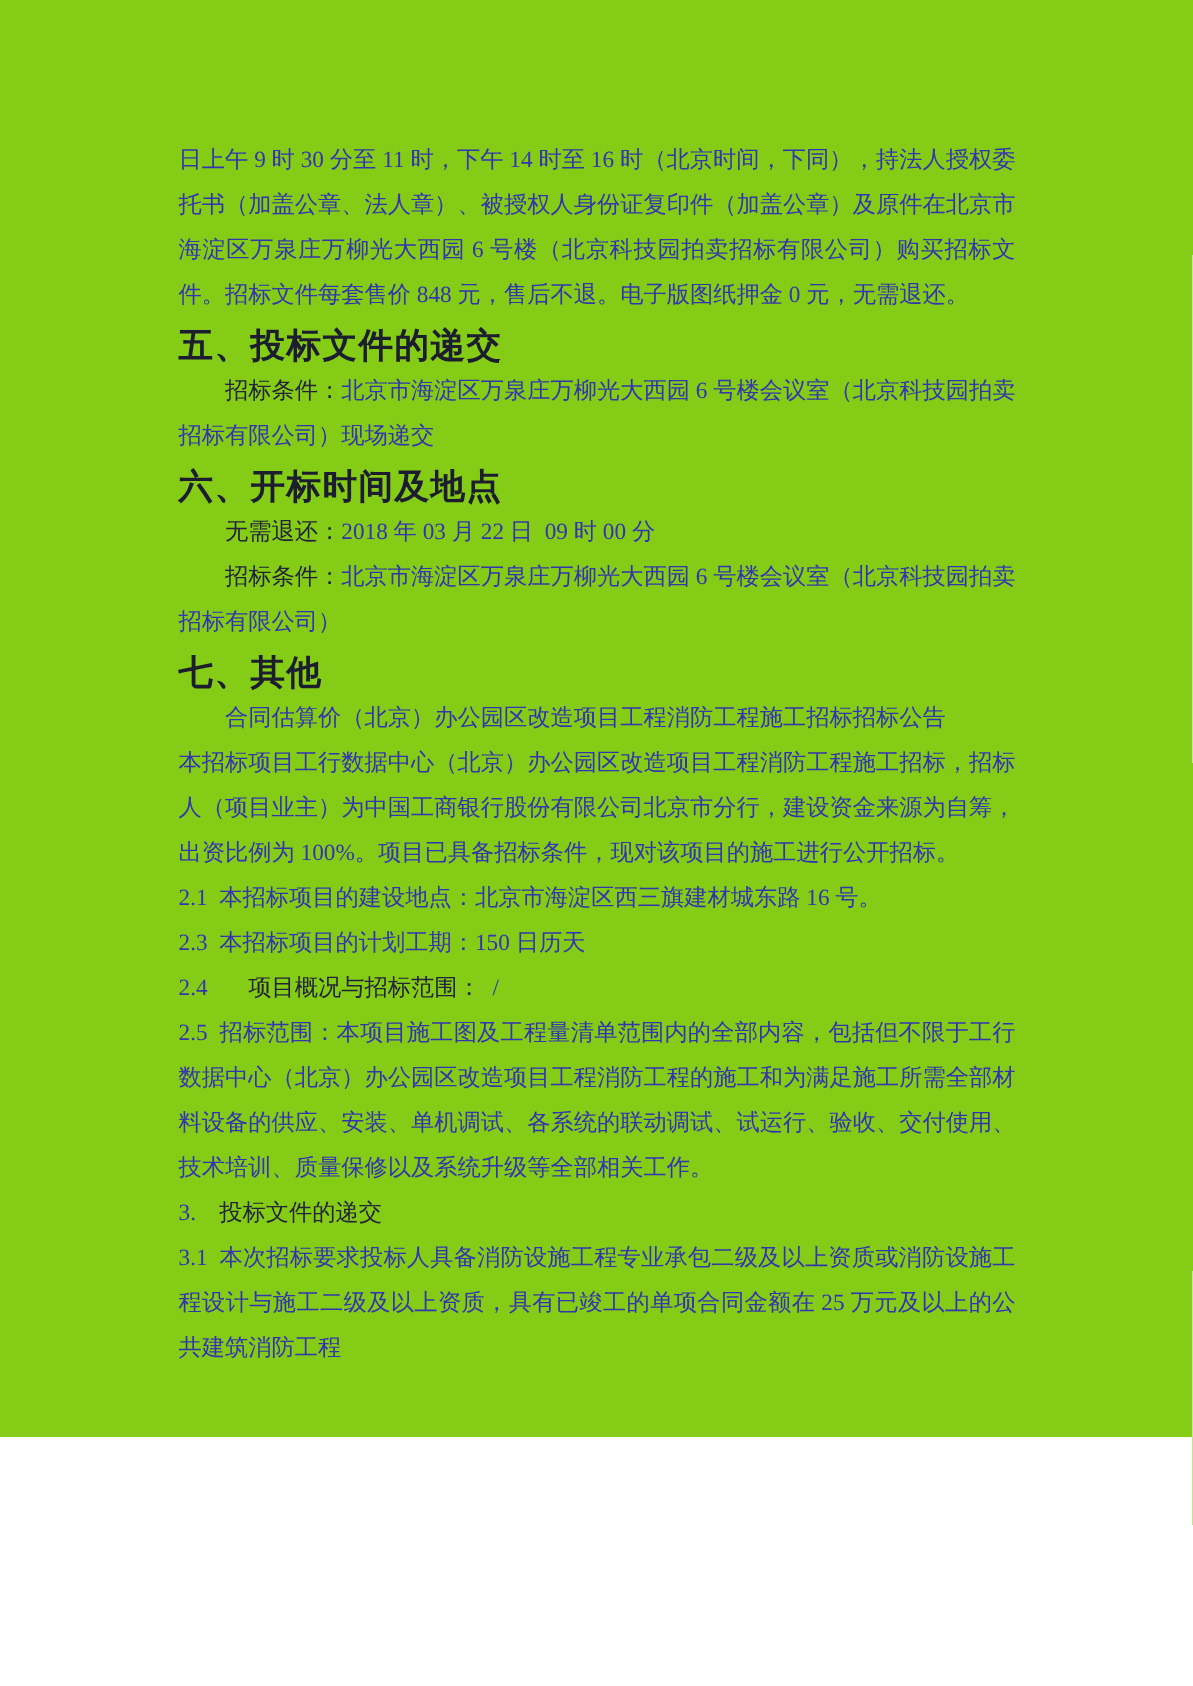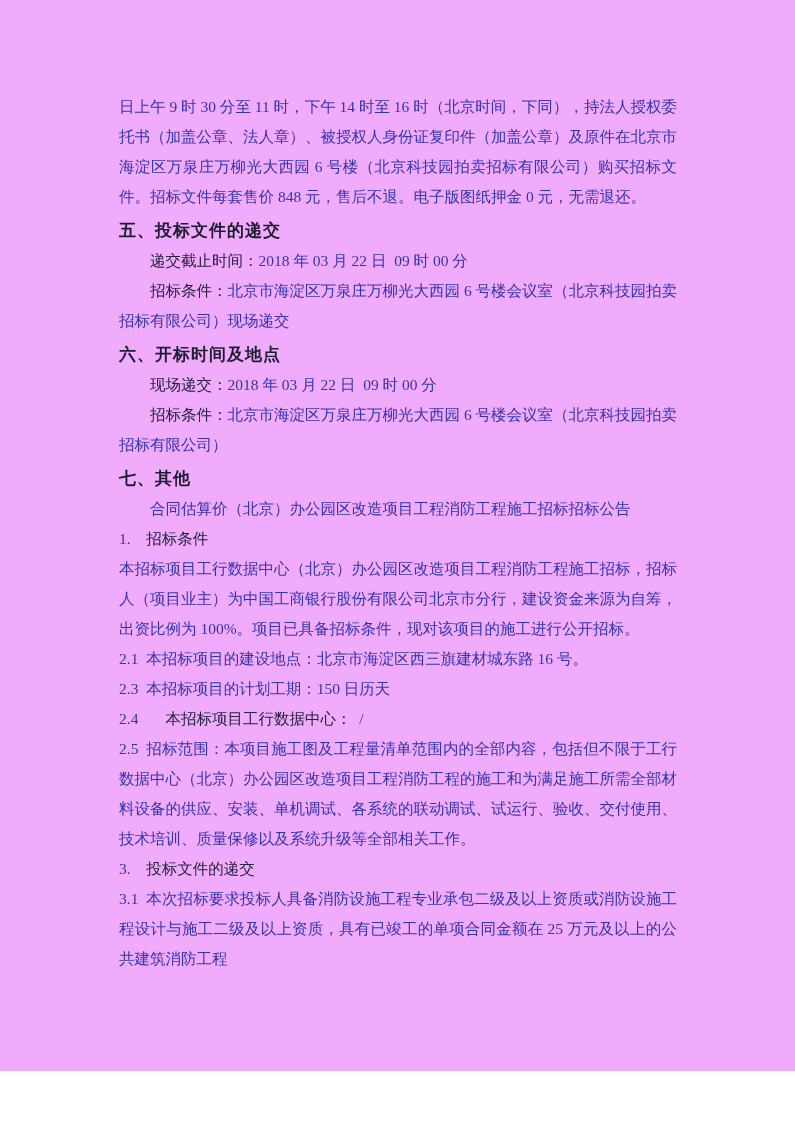--- a/index.html
+++ b/index.html
@@ -3,22 +3,22 @@
 <meta charset="utf-8">
 <style>
   html, body {
     margin: 0;
     padding: 0;
     background: #ffffff;
   }
   .page {
     position: relative;
     width: 795px;
-    height: 1071px;
-    background: #f0abfc;
+    height: 958px;
+    background: #84cc16;
     overflow: hidden;
   }
   .doc {
     position: absolute;
     left: 119px;
     top: 92px;
     width: 558px;
     font-family: "Liberation Serif", "DejaVu Serif", serif;
     font-size: 15.5px;
     line-height: 30px;
@@ -27,46 +27,44 @@
   .doc p {
     margin: 0;
     padding: 0;
   }
   .para.indent {
     text-indent: 2em;
   }
   .heading {
     font-family: "Liberation Serif", "DejaVu Serif", serif;
     font-weight: bold;
-    font-size: 17px;
+    font-size: 23px;
     line-height: 30px;
     margin: 4px 0 0 0 !important;
     text-align: left;
     letter-spacing: 1px;
   }
   .c-dark { color: #23233a; }
   .c-blue { color: #3434b0; }
   .heading.c-dark { color: #1d1d30; }
 </style>
 </head>
 <body>
 
 <div class="page">
   <div class="doc" id="doc">
       <p class="para"><span class="c-blue">日上午 9 时 30 分至 11 时，下午 14 时至 16 时（北京时间，下同），持法人授权委托书（加盖公章、法人章）、被授权人身份证复印件（加盖公章）及原件在北京市海淀区万泉庄万柳光大西园 6 号楼（北京科技园拍卖招标有限公司）购买招标文件。招标文件每套售价 848 元，售后不退。电子版图纸押金 0 元，无需退还。</span></p>
       <p class="heading c-dark">五、投标文件的递交</p>
-      <p class="para indent"><span class="c-dark">递交截止时间：</span><span class="c-blue">2018 年 03 月 22 日&nbsp; 09 时 00 分</span></p>
       <p class="para indent"><span class="c-dark">招标条件：</span><span class="c-blue">北京市海淀区万泉庄万柳光大西园 6 号楼会议室（北京科技园拍卖招标有限公司）现场递交</span></p>
       <p class="heading c-dark">六、开标时间及地点</p>
-      <p class="para indent"><span class="c-dark">现场递交：</span><span class="c-blue">2018 年 03 月 22 日&nbsp; 09 时 00 分</span></p>
+      <p class="para indent"><span class="c-dark">无需退还：</span><span class="c-blue">2018 年 03 月 22 日&nbsp; 09 时 00 分</span></p>
       <p class="para indent"><span class="c-dark">招标条件：</span><span class="c-blue">北京市海淀区万泉庄万柳光大西园 6 号楼会议室（北京科技园拍卖招标有限公司）</span></p>
       <p class="heading c-dark">七、其他</p>
       <p class="para indent"><span class="c-blue">合同估算价（北京）办公园区改造项目工程消防工程施工招标招标公告</span></p>
-      <p class="para"><span class="c-blue">1.&nbsp;&nbsp;&nbsp;&nbsp;</span><span class="c-dark">招标条件</span></p>
       <p class="para"><span class="c-blue">本招标项目工行数据中心（北京）办公园区改造项目工程消防工程施工招标，招标人（项目业主）为中国工商银行股份有限公司北京市分行，建设资金来源为自筹，出资比例为 100%。项目已具备招标条件，现对该项目的施工进行公开招标。</span></p>
       <p class="para"><span class="c-blue">2.1&nbsp;&nbsp;本招标项目的建设地点：北京市海淀区西三旗建材城东路 16 号。</span></p>
       <p class="para"><span class="c-blue">2.3&nbsp;&nbsp;本招标项目的计划工期：150 日历天</span></p>
-      <p class="para"><span class="c-blue">2.4&nbsp;&nbsp;&nbsp;&nbsp;&nbsp;&nbsp;&nbsp;</span><span class="c-dark">本招标项目工行数据中心：</span><span class="c-blue">&nbsp; /</span></p>
+      <p class="para"><span class="c-blue">2.4&nbsp;&nbsp;&nbsp;&nbsp;&nbsp;&nbsp;&nbsp;</span><span class="c-dark">项目概况与招标范围：</span><span class="c-blue">&nbsp; /</span></p>
       <p class="para"><span class="c-blue">2.5&nbsp;&nbsp;招标范围：本项目施工图及工程量清单范围内的全部内容，包括但不限于工行数据中心（北京）办公园区改造项目工程消防工程的施工和为满足施工所需全部材料设备的供应、安装、单机调试、各系统的联动调试、试运行、验收、交付使用、技术培训、质量保修以及系统升级等全部相关工作。</span></p>
       <p class="para"><span class="c-blue">3.&nbsp;&nbsp;&nbsp;&nbsp;</span><span class="c-dark">投标文件的递交</span></p>
       <p class="para"><span class="c-blue">3.1&nbsp;&nbsp;本次招标要求投标人具备消防设施工程专业承包二级及以上资质或消防设施工程设计与施工二级及以上资质，具有已竣工的单项合同金额在 25 万元及以上的公共建筑消防工程</span></p>
     </div>
 </div>
 
 </body></html>

